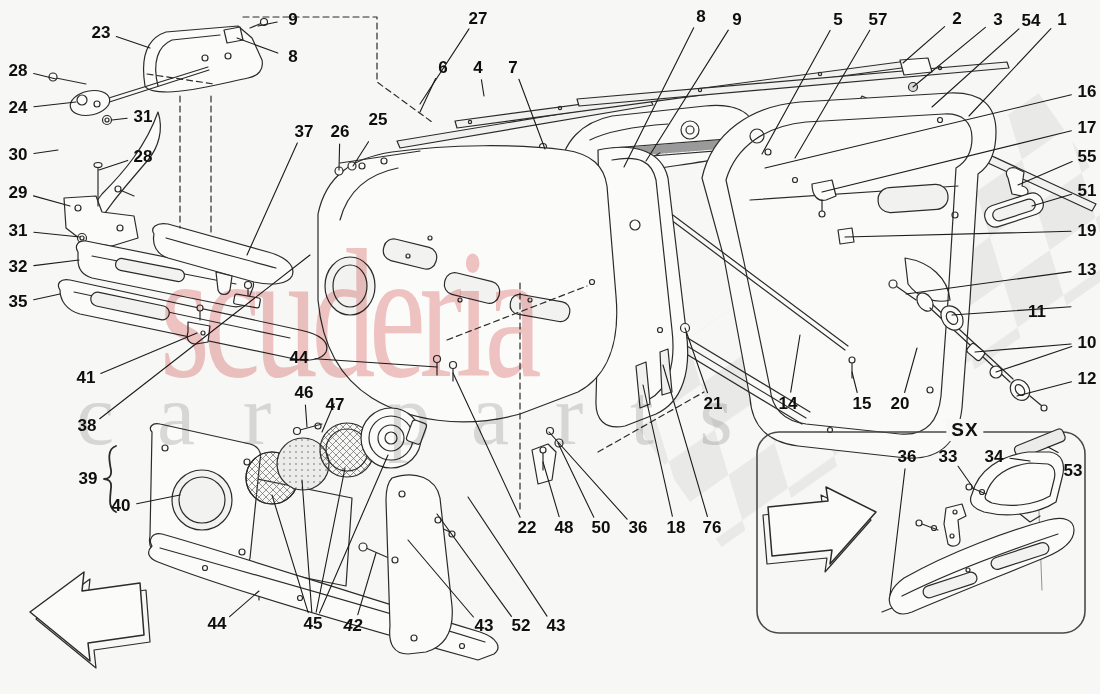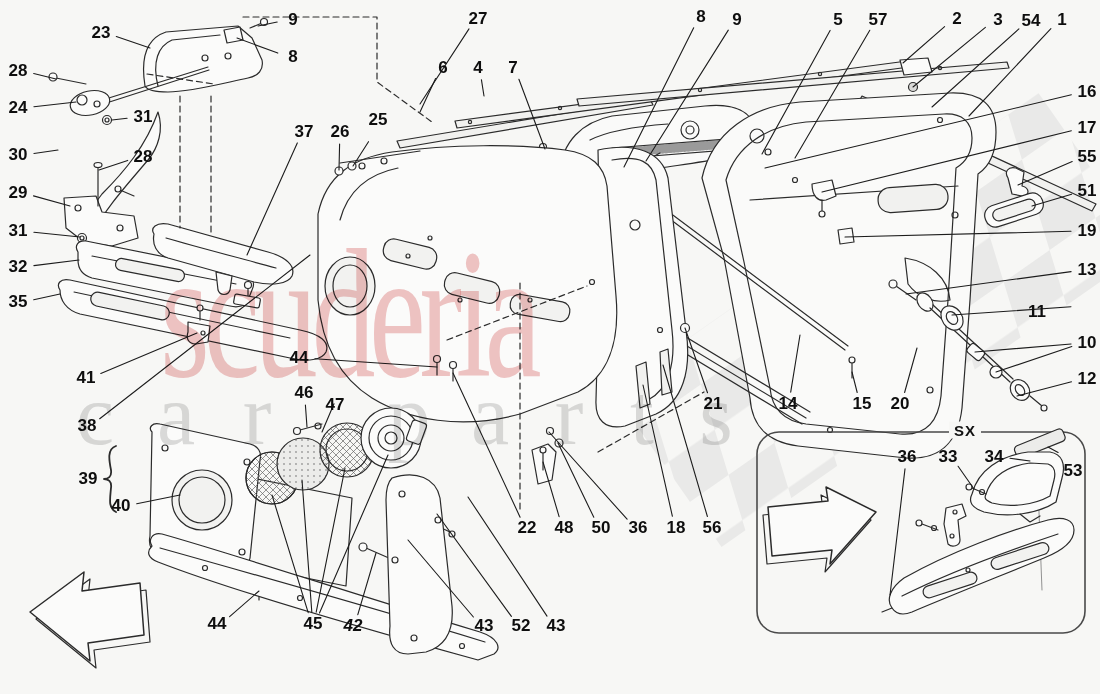--- a/index.html
+++ b/index.html
@@ -9,21 +9,21 @@
   .callout{position:absolute;transform:translate(-50%,-50%);font-weight:bold;font-size:17px;
            color:#0e0e0e;letter-spacing:0;white-space:nowrap;}
   #wm-brand{position:absolute;left:160px;top:222px;font-family:"Liberation Serif",serif;
             font-size:160px;line-height:1;color:rgba(214,84,84,0.34);letter-spacing:-8px;
             transform:scale(0.8,1.15);transform-origin:left top;mix-blend-mode:multiply;
             pointer-events:none;}
   .wm-letter{position:absolute;top:372px;transform:translateX(-50%);font-family:"Liberation Serif",serif;
             font-size:86px;line-height:1;color:rgba(150,150,150,0.32);mix-blend-mode:multiply;
             pointer-events:none;}
   #sx-label{position:absolute;transform:translate(-50%,-50%);left:965px;top:430px;
-            font-weight:bold;font-size:15px;color:#111;background:#f7f7f5;padding:0 5px;
+            font-weight:bold;font-size:19px;color:#111;background:#f7f7f5;padding:0 5px;
             letter-spacing:1px;}
   #wm-layer,#callouts{position:absolute;left:0;top:0;width:100%;height:100%;}
 </style>
 </head>
 <body>
 
 <div id="stage">
 
 <svg id="art" width="1100" height="694" viewBox="0 0 1100 694">
   <defs>
@@ -456,21 +456,21 @@
       <div class="callout" style="left: 88px; top: 479px;">39</div>
       <div class="callout" style="left: 121px; top: 506px;">40</div>
       <div class="callout" style="left: 299px; top: 358px;">44</div>
       <div class="callout" style="left: 304px; top: 393px;">46</div>
       <div class="callout" style="left: 335px; top: 393px; margin-top: 12px;">47</div>
       <div class="callout" style="left: 527px; top: 528px;">22</div>
       <div class="callout" style="left: 564px; top: 528px;">48</div>
       <div class="callout" style="left: 601px; top: 528px;">50</div>
       <div class="callout" style="left: 638px; top: 528px;">36</div>
       <div class="callout" style="left: 676px; top: 528px;">18</div>
-      <div class="callout" style="left: 712px; top: 528px;">56</div>
+      <div class="callout" style="left: 712px; top: 528px;">76</div>
       <div class="callout" style="left: 217px; top: 624px;">44</div>
       <div class="callout" style="left: 313px; top: 624px;">45</div>
       <div class="callout" style="left: 353px; top: 626px; font-style: italic;">42</div>
       <div class="callout" style="left: 484px; top: 626px;">43</div>
       <div class="callout" style="left: 521px; top: 626px;">52</div>
       <div class="callout" style="left: 556px; top: 626px;">43</div>
       <div class="callout" style="left: 713px; top: 404px;">21</div>
       <div class="callout" style="left: 788px; top: 404px;">14</div>
       <div class="callout" style="left: 862px; top: 404px;">15</div>
       <div class="callout" style="left: 900px; top: 404px;">20</div>

